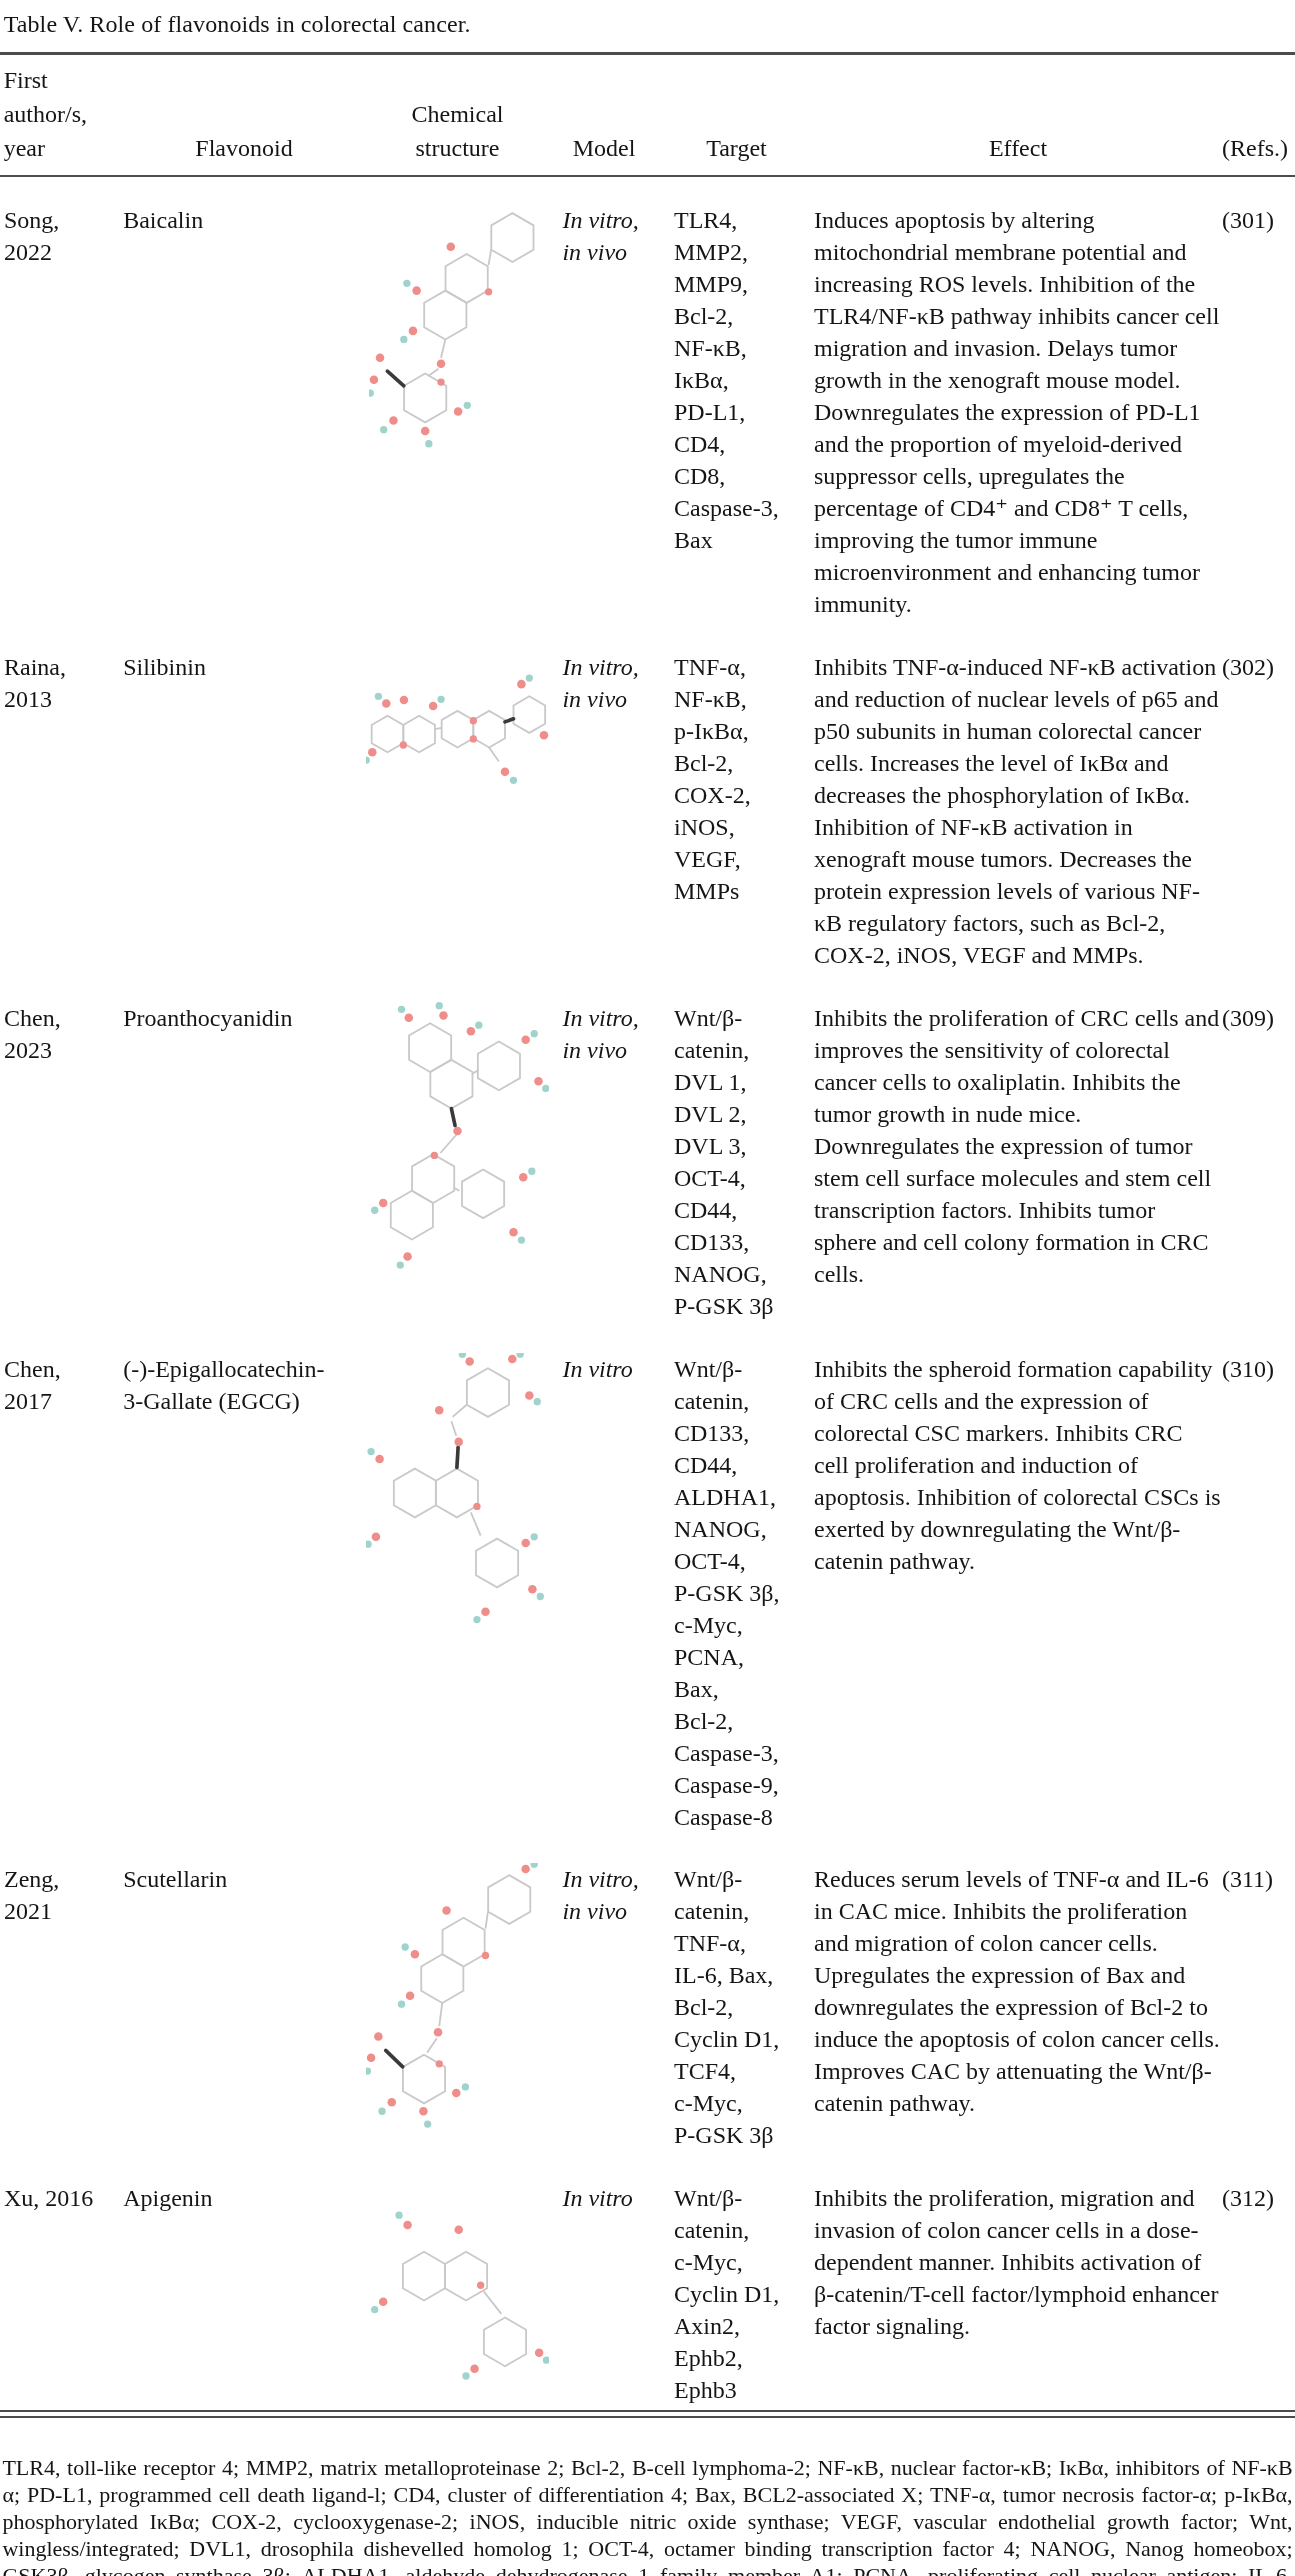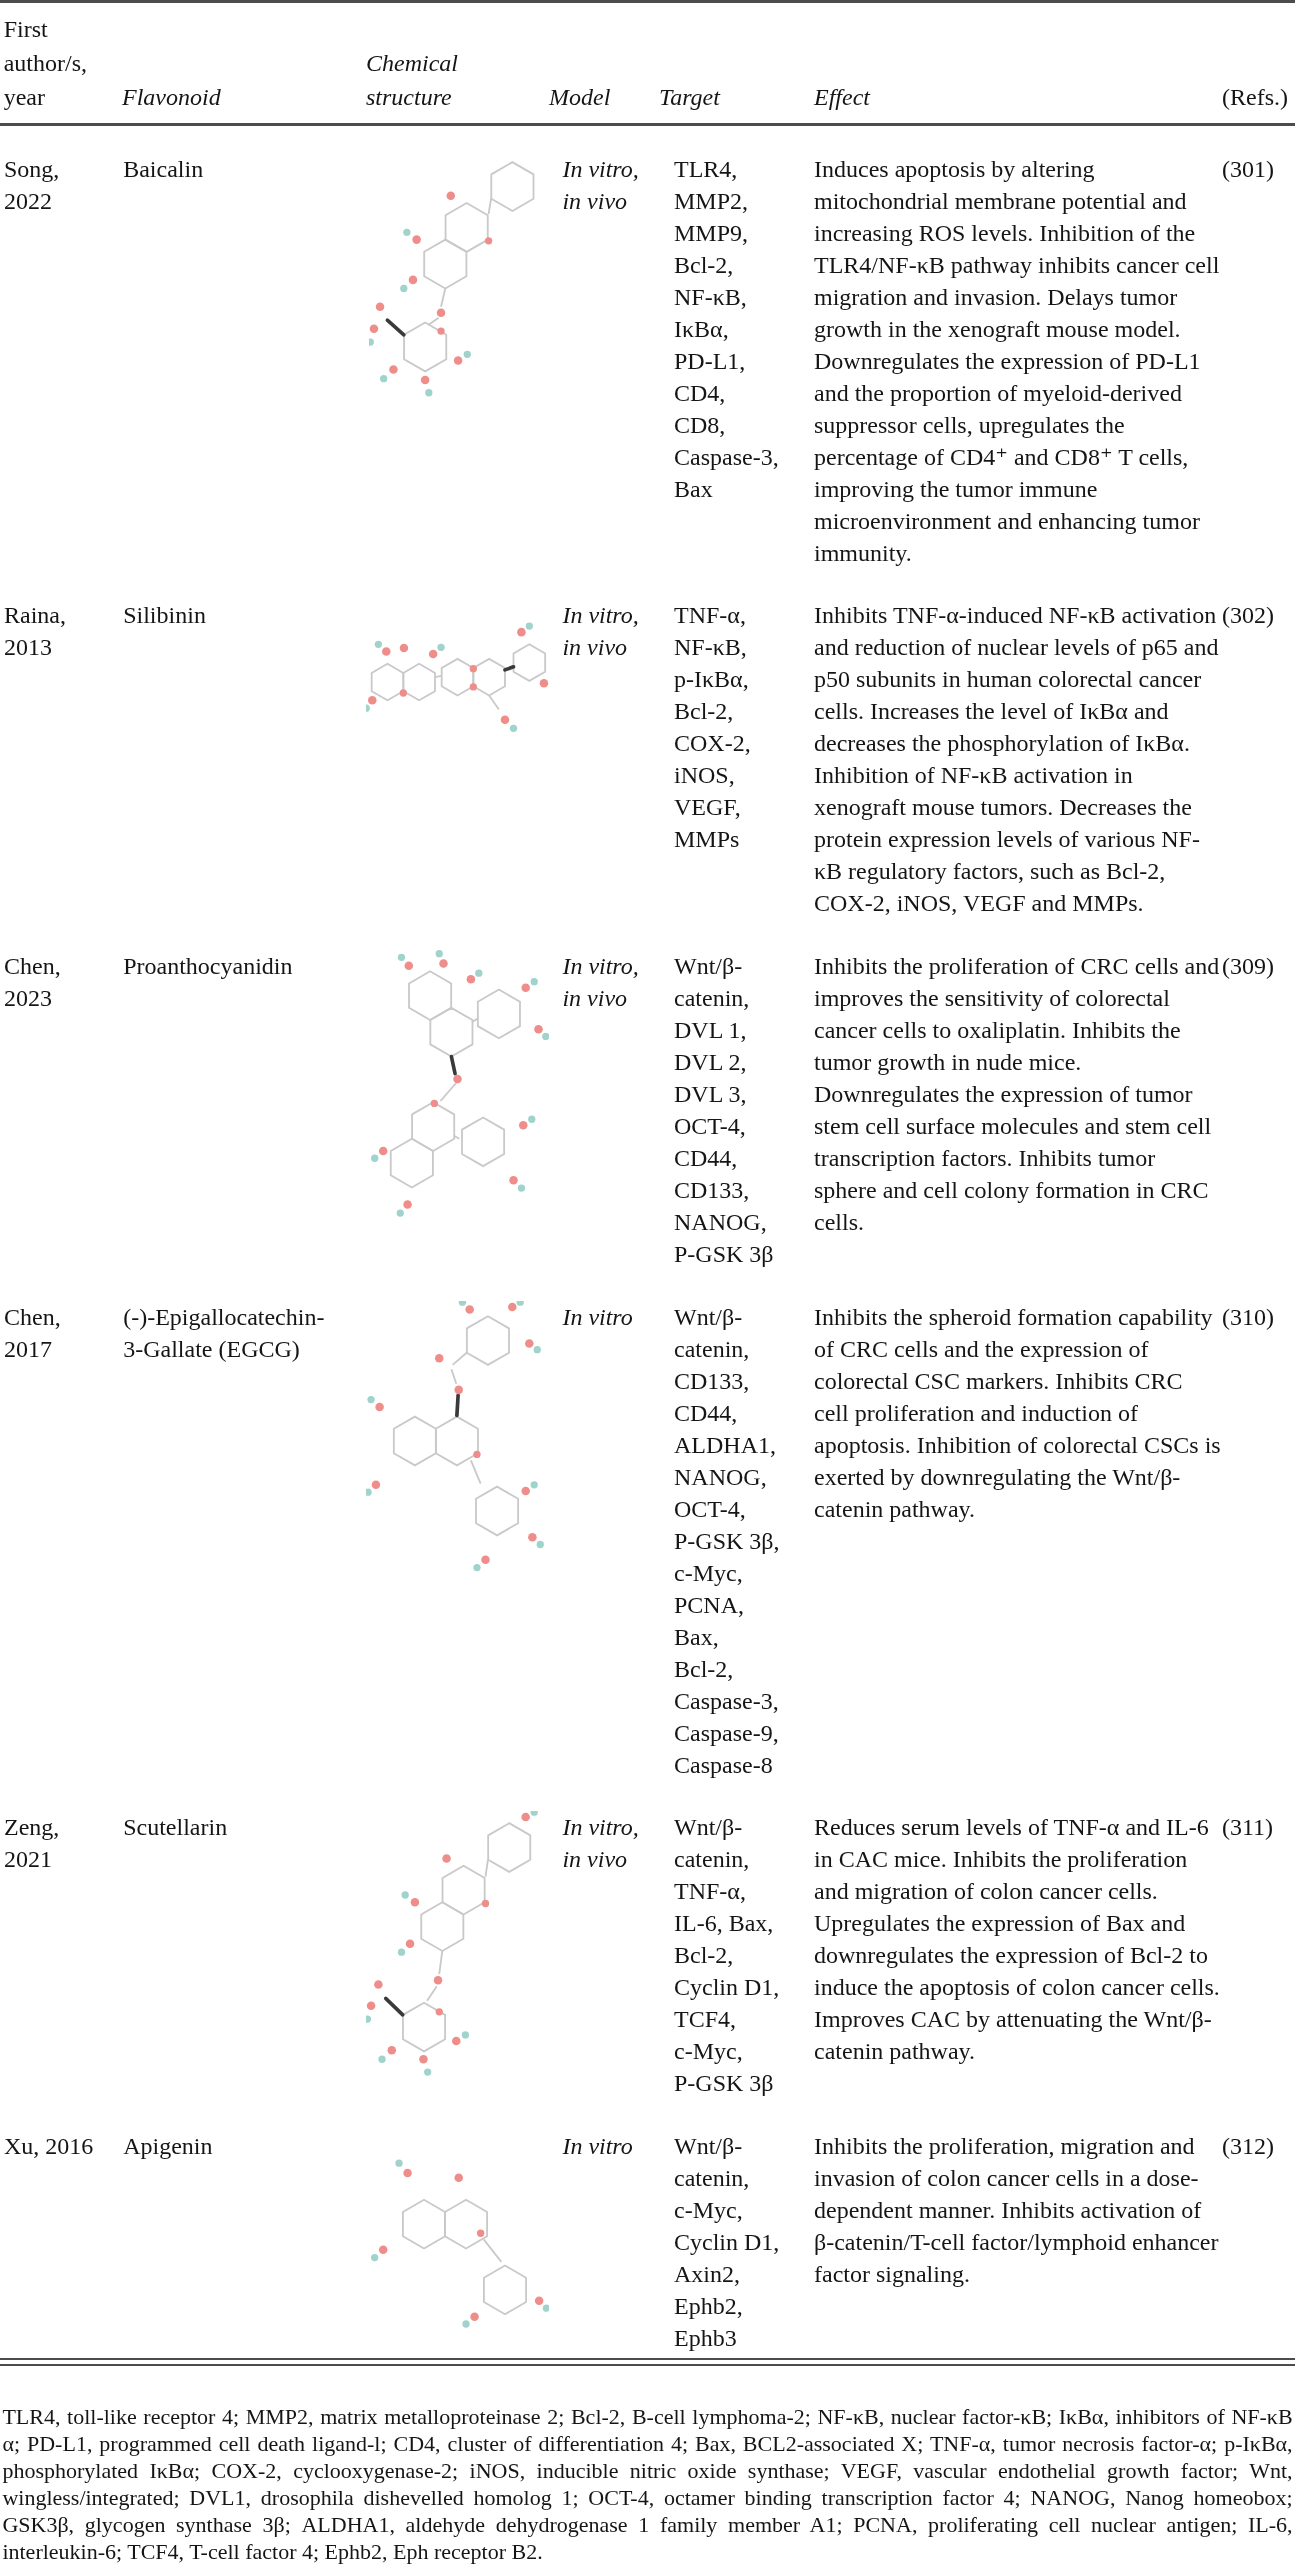--- a/index.html
+++ b/index.html
@@ -27,21 +27,21 @@
     grid-template-columns:122px 244px 183px 110px 155px 408px 74px;
   }
   .thead{
     align-items:end;
     padding:8.5px 0 9.7px 0;
     font-size:24px;
     line-height:34px;
   }
   .hcell{white-space:pre-line;}
   .h-left{text-align:left;padding-left:3.7px;}
-  .h-center{font-style:italic;}
+  .h-center{text-align:center;}
   .h-right{text-align:left;padding-right:7.3px;}
   .trow{
     padding:27px 0 3.7px 0;
     font-size:24px;
     line-height:32px;
     align-items:start;
   }
   .c{white-space:pre-line;}
   .c-author{padding-left:4px;}
   .c-flav{padding-left:1.2px;}
@@ -67,20 +67,21 @@
 
 <svg width="0" height="0" style="position:absolute" aria-hidden="true">
   <defs>
     <polygon id="hx40" points="0,-40 -34.6,-20 -34.6,20 0,40 34.6,20 34.6,-20" fill="none" stroke="#c9c9c9" stroke-width="3"></polygon>
     <polygon id="hx30" points="0,-30 -26,-15 -26,15 0,30 26,15 26,-15" fill="none" stroke="#c9c9c9" stroke-width="3"></polygon>
   </defs>
 </svg>
 
 <div class="page">
 
+  <div class="title">Table V. Role of flavonoids in colorectal cancer.</div>
 
   <div class="rule"></div>
 
   <div class="grid thead">
     <div class="hcell h-left">First
 author/s,
 year</div>
     <div class="hcell h-center">Flavonoid</div>
     <div class="hcell h-center">Chemical
 structure</div>

